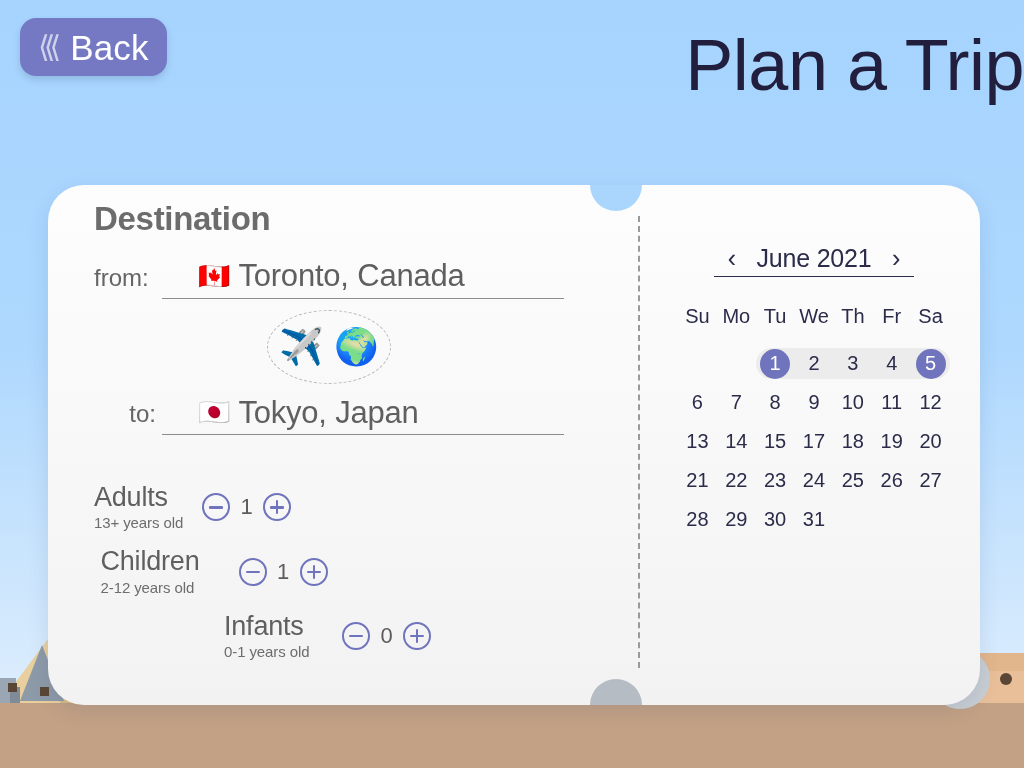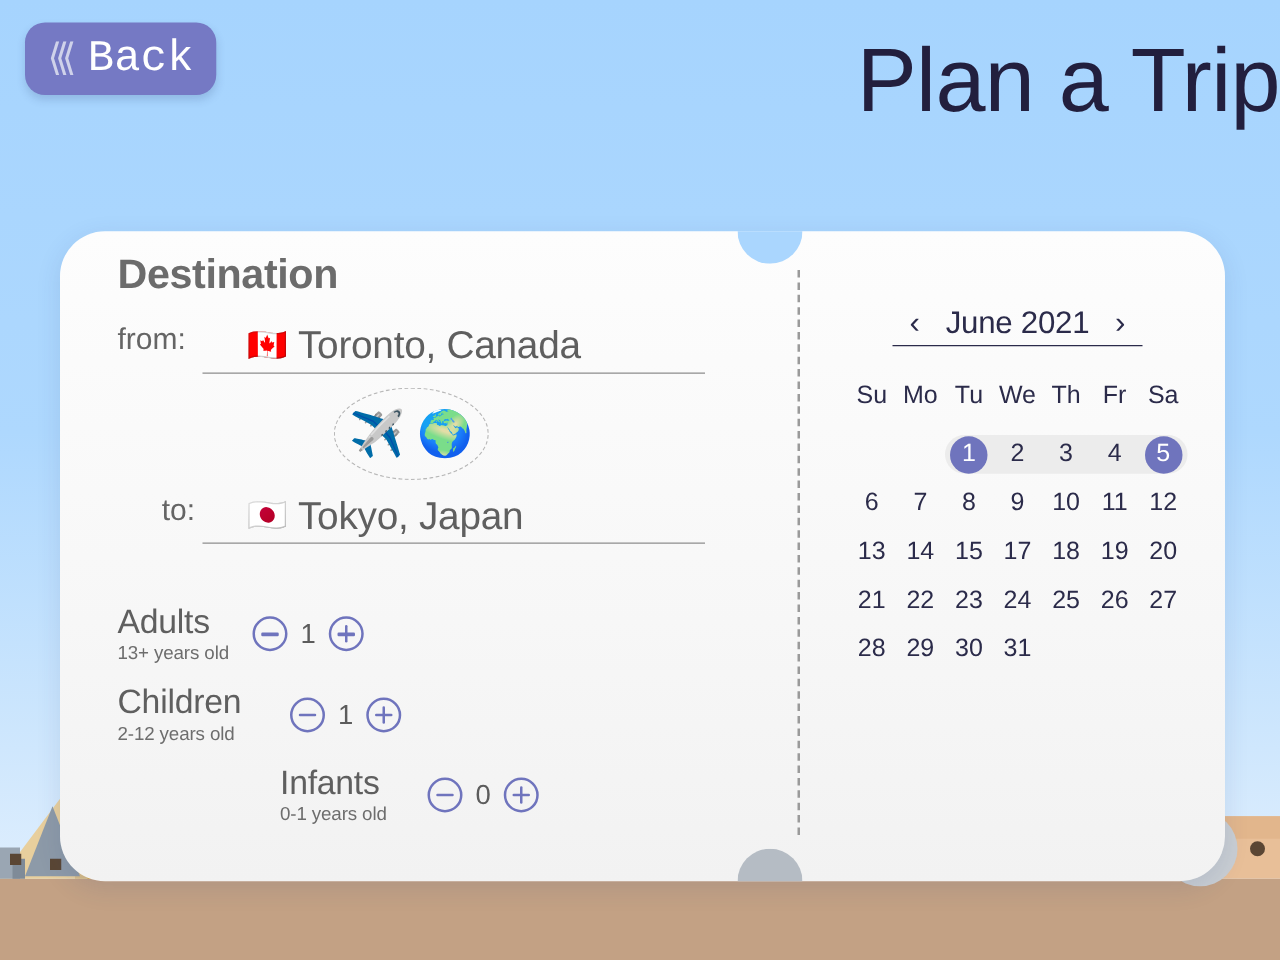--- a/index.html
+++ b/index.html
@@ -38,21 +38,20 @@
   }
   #back-btn { left: 20px; }
   #next-btn { right: 18px; }
 
   .nav-label {
     font-size: 35px;
     font-weight: 400;
     letter-spacing: 0.2px;
     line-height: 1;
     color: #ffffff;
-    font-family: Liberation Mono, monospace;
   }
   .chev {
     font-size: 30px;
     line-height: 1;
     color: #cfd2ea;
     letter-spacing: -6px;
     font-weight: 300;
   }
   .chev.left { margin-right: 8px; padding-right: 5px; }
   .chev.right { margin-left: 8px; padding-right: 4px; }
@@ -132,21 +131,21 @@
     color: #6c6c6c;
     letter-spacing: -0.3px;
   }
 
   
   #destination-panel { left: 94px; top: 200px; width: 470px; }
   #destination-title { margin-bottom: 20px; }
 
   .route-row {
     display: flex;
-    align-items: flex-start;
+    align-items: flex-end;
     gap: 6px;
   }
   .route-label {
     font-size: 24px;
     color: #656565;
     padding-bottom: 7px;
     width: 62px;
     flex: none;
   }
   .route-label.to { text-align: right; }
@@ -237,21 +236,21 @@
     top: 5px; bottom: 5px; left: 11px; width: 2.4px;
   }
   .step-value {
     font-size: 22px;
     color: #5c5c5c;
     min-width: 15px;
     text-align: center;
   }
 
   .pax-item.adults  { width: 228px; }
-  .pax-item.children{ width: 240px; }
+  .pax-item.children{ width: 240px; justify-content: center; }
   .pax-item.infants { margin-left: 130px; }
   .pax-item.adults .pax-text   { width: 94px; }
   .pax-item.children .pax-text { width: 124px; }
   .pax-item.infants .pax-text  { width: 104px; }
 
   
   #date-panel { left: 678px; top: 246px; width: 272px; }
   #date-title { margin-bottom: 22px; }
 
   #month-nav {

